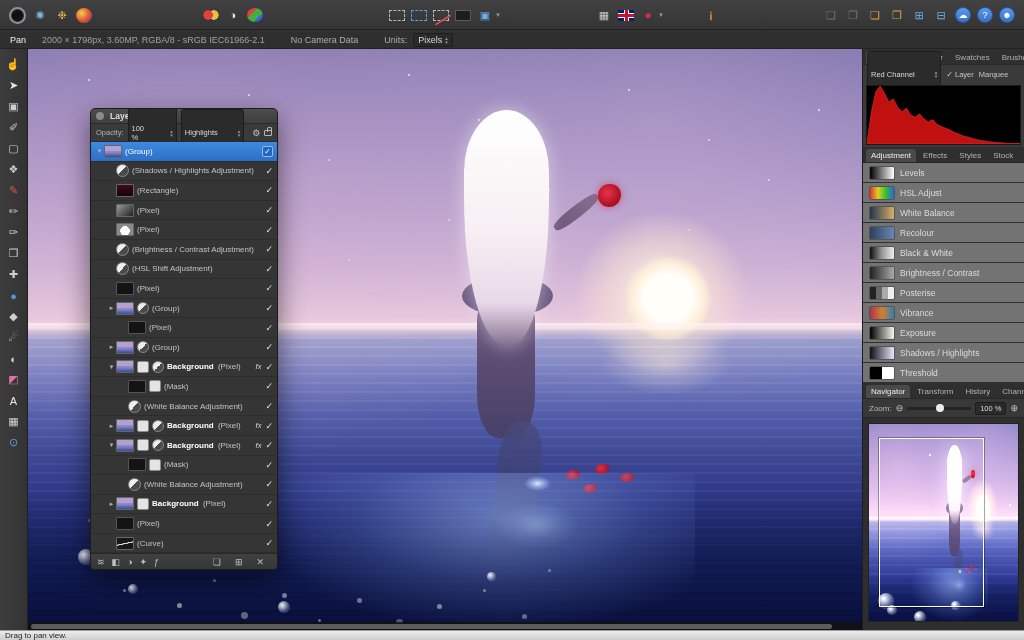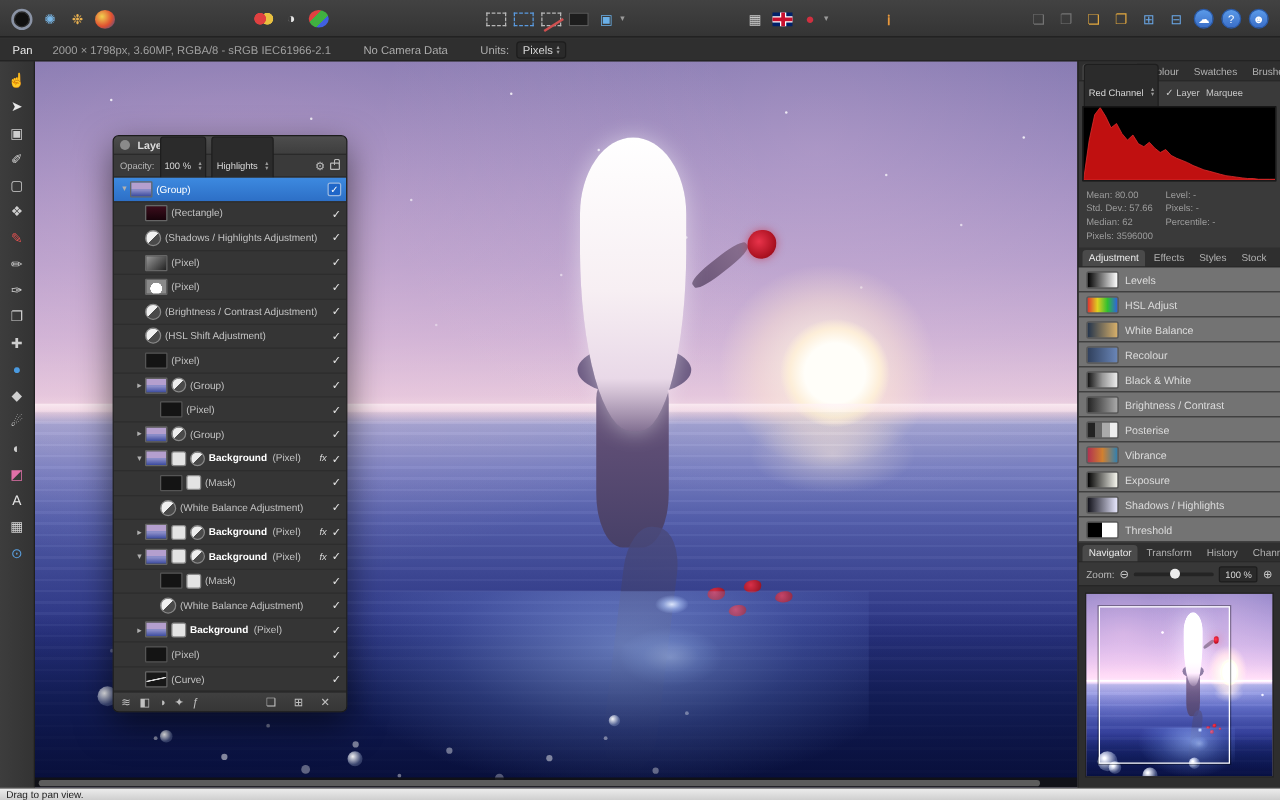--- a/index.html
+++ b/index.html
@@ -75,21 +75,21 @@
 .bubbles{position:absolute;left:0;top:0;width:3px;height:3px;border-radius:50%;background:transparent;box-shadow:70px 500px 0 1px rgba(255,255,255,.5),95px 540px 0 0 rgba(255,255,255,.45),120px 515px 0 2px rgba(255,255,255,.35),150px 555px 0 1px rgba(255,255,255,.5),185px 530px 0 0 rgba(255,255,255,.4),215px 565px 0 2px rgba(255,255,255,.35),255px 545px 0 1px rgba(255,255,255,.45),290px 570px 0 0 rgba(255,255,255,.4),330px 550px 0 1px rgba(255,255,255,.4),370px 572px 0 2px rgba(255,255,255,.3),410px 556px 0 1px rgba(255,255,255,.45),455px 540px 0 0 rgba(255,255,255,.4),495px 566px 0 1px rgba(255,255,255,.35),520px 520px 0 0 rgba(255,255,255,.35),60px 470px 0 0 rgba(255,255,255,.3),240px 490px 0 0 rgba(255,255,255,.3)}
 .bub{position:absolute;border-radius:50%;background:radial-gradient(circle at 35% 35%,rgba(255,255,255,.95),rgba(205,225,255,.25) 60%,rgba(255,255,255,.08))}
 .hscroll{position:absolute;left:0;right:0;bottom:0;height:8px;background:rgba(18,18,18,.85);z-index:25}
 .hthumb{position:absolute;left:3px;top:1.5px;height:5px;width:96%;background:#5c5c5c;border-radius:3px}
 
 
 .layers{position:absolute;left:62px;top:59px;width:188px;height:462px;background:rgba(52,52,52,.98);border:1px solid #1c1c1c;border-radius:5px;box-shadow:0 10px 28px rgba(0,0,0,.55);z-index:35;display:flex;flex-direction:column;overflow:hidden}
 .lhead{height:15px;background:linear-gradient(#4d4d4d,#3e3e3e);border-bottom:1px solid #2a2a2a;display:flex;align-items:center;font-size:8.5px;color:#ddd;font-weight:bold}
 .lclose{width:8px;height:8px;border-radius:50%;background:#8a8a8a;margin:0 6px 0 5px}
 .lopts{height:18px;display:flex;align-items:center;gap:4px;padding:0 5px;background:#3a3a3a;border-bottom:1px solid #2b2b2b;font-size:7.5px;color:#b5b5b5}
-.ldd{background:#2b2b2b;border:1px solid #1e1e1e;border-radius:3px;color:#d8d8d8;font-size:7.5px;padding:18px 3px;display:flex;align-items:center;gap:6px}
+.ldd{background:#2b2b2b;border:1px solid #1e1e1e;border-radius:3px;color:#d8d8d8;font-size:7.5px;padding:18px 3px;display:flex;align-items:center;gap:20px}
 .gear::before{content:"⚙";color:#c0c0c0;font-size:9px}
 .lock{position:relative;width:8px;height:6px;border:1px solid #b8b8b8;border-radius:1px}
 .lock::before{content:"";position:absolute;left:1.5px;top:-4px;width:3px;height:4px;border:1px solid #b8b8b8;border-bottom:none;border-radius:2px 2px 0 0}
 .llist{flex:1;overflow:hidden;background:#353535}
 .lrow{height:19.6px;display:flex;align-items:center;border-bottom:1px solid #2d2d2d;font-size:8px;color:#c3c3c3;padding-right:4px;white-space:nowrap}
 .lrow.sel{background:linear-gradient(#3d8ae0,#2d6fc6);color:#fff}
 .lrow b{color:#fff;font-weight:bold;margin-right:2px}
 .arr{width:9px;font-size:7px;color:#b0b0b0;text-align:center;flex:none}
 .arr.down::before{content:"▾"}.arr.right::before{content:"▸"}
 .th{width:18px;height:13px;border:1px solid #666;flex:none;margin-right:3px;border-radius:1px}
@@ -274,29 +274,29 @@
         <div class="llist" id="layerList">
             <div class="lrow sel" style="padding-left: 4px;">
               <span class="arr down"></span>
               <span class="th t-photo"></span>
               <span class="lname">(Group)</span>
               <span style="flex: 1 1 0%;"></span>
               <span class="chk box"></span>
             </div>
             <div class="lrow" style="padding-left: 16px;">
               <span class="arr"></span>
+              <span class="th t-adj"></span>
+              <span class="lname">(Shadows / Highlights Adjustment)</span>
+              <span style="flex: 1 1 0%;"></span>
+              <span class="chk"></span>
+            </div>
+            <div class="lrow" style="padding-left: 16px;">
+              <span class="arr"></span>
               <span class="th t-rect"></span>
               <span class="lname">(Rectangle)</span>
-              <span style="flex: 1 1 0%;"></span>
-              <span class="chk"></span>
-            </div>
-            <div class="lrow" style="padding-left: 16px;">
-              <span class="arr"></span>
-              <span class="th t-adj"></span>
-              <span class="lname">(Shadows / Highlights Adjustment)</span>
               <span style="flex: 1 1 0%;"></span>
               <span class="chk"></span>
             </div>
             <div class="lrow" style="padding-left: 16px;">
               <span class="arr"></span>
               <span class="th t-grad"></span>
               <span class="lname">(Pixel)</span>
               <span style="flex: 1 1 0%;"></span>
               <span class="chk"></span>
             </div>
@@ -466,33 +466,20 @@
             <span class="st"></span>
           </span>
         <span class="cbx"><span>Layer</span></span>
         <span>Marquee</span>
       </div>
       <div class="histo">
           <svg id="histSvg" viewBox="0 0 140 58" preserveAspectRatio="none">
             <polygon points="0,58 0.0,56.8 4.0,26.1 8.0,5.8 12.0,0.0 16.0,7.0 20.0,16.2 24.0,12.8 28.0,20.9 32.0,26.1 36.0,22.0 40.0,29.0 44.0,31.3 48.0,27.8 52.0,32.5 56.0,36.0 60.0,33.6 64.0,38.3 68.0,40.6 72.0,42.3 76.0,44.1 80.0,46.4 84.0,48.1 88.0,49.9 92.0,51.0 96.0,52.2 100.0,53.4 104.0,54.5 108.0,55.1 112.0,55.7 116.0,56.3 120.0,56.8 124.0,56.8 128.0,57.4 132.0,57.4 136.0,57.4 140.0,57.4 140,58" fill="#c01010" stroke="#e03030" stroke-width="0.6"></polygon>
           </svg>
         </div>
-      <div class="stats">
-        <div id="statsL">
-            <div>Mean: 80.00</div>
-            <div>Std. Dev.: 57.66</div>
-            <div>Median: 62</div>
-            <div>Pixels: 3596000</div>
-          </div>
-        <div id="statsR">
-            <div>Level: -</div>
-            <div>Pixels: -</div>
-            <div>Percentile: -</div>
-          </div>
-      </div>
       <div class="tabs" id="adjTabs">
           <span class="tab act">Adjustment</span>
           <span class="tab">Effects</span>
           <span class="tab">Styles</span>
           <span class="tab">Stock</span>
         </div>
       <div class="adjlist" id="adjList">
           <div class="arow">
             <span class="athumb" style="background: linear-gradient(90deg, rgb(0, 0, 0), rgb(255, 255, 255));"></span>
             <span>Levels</span>

